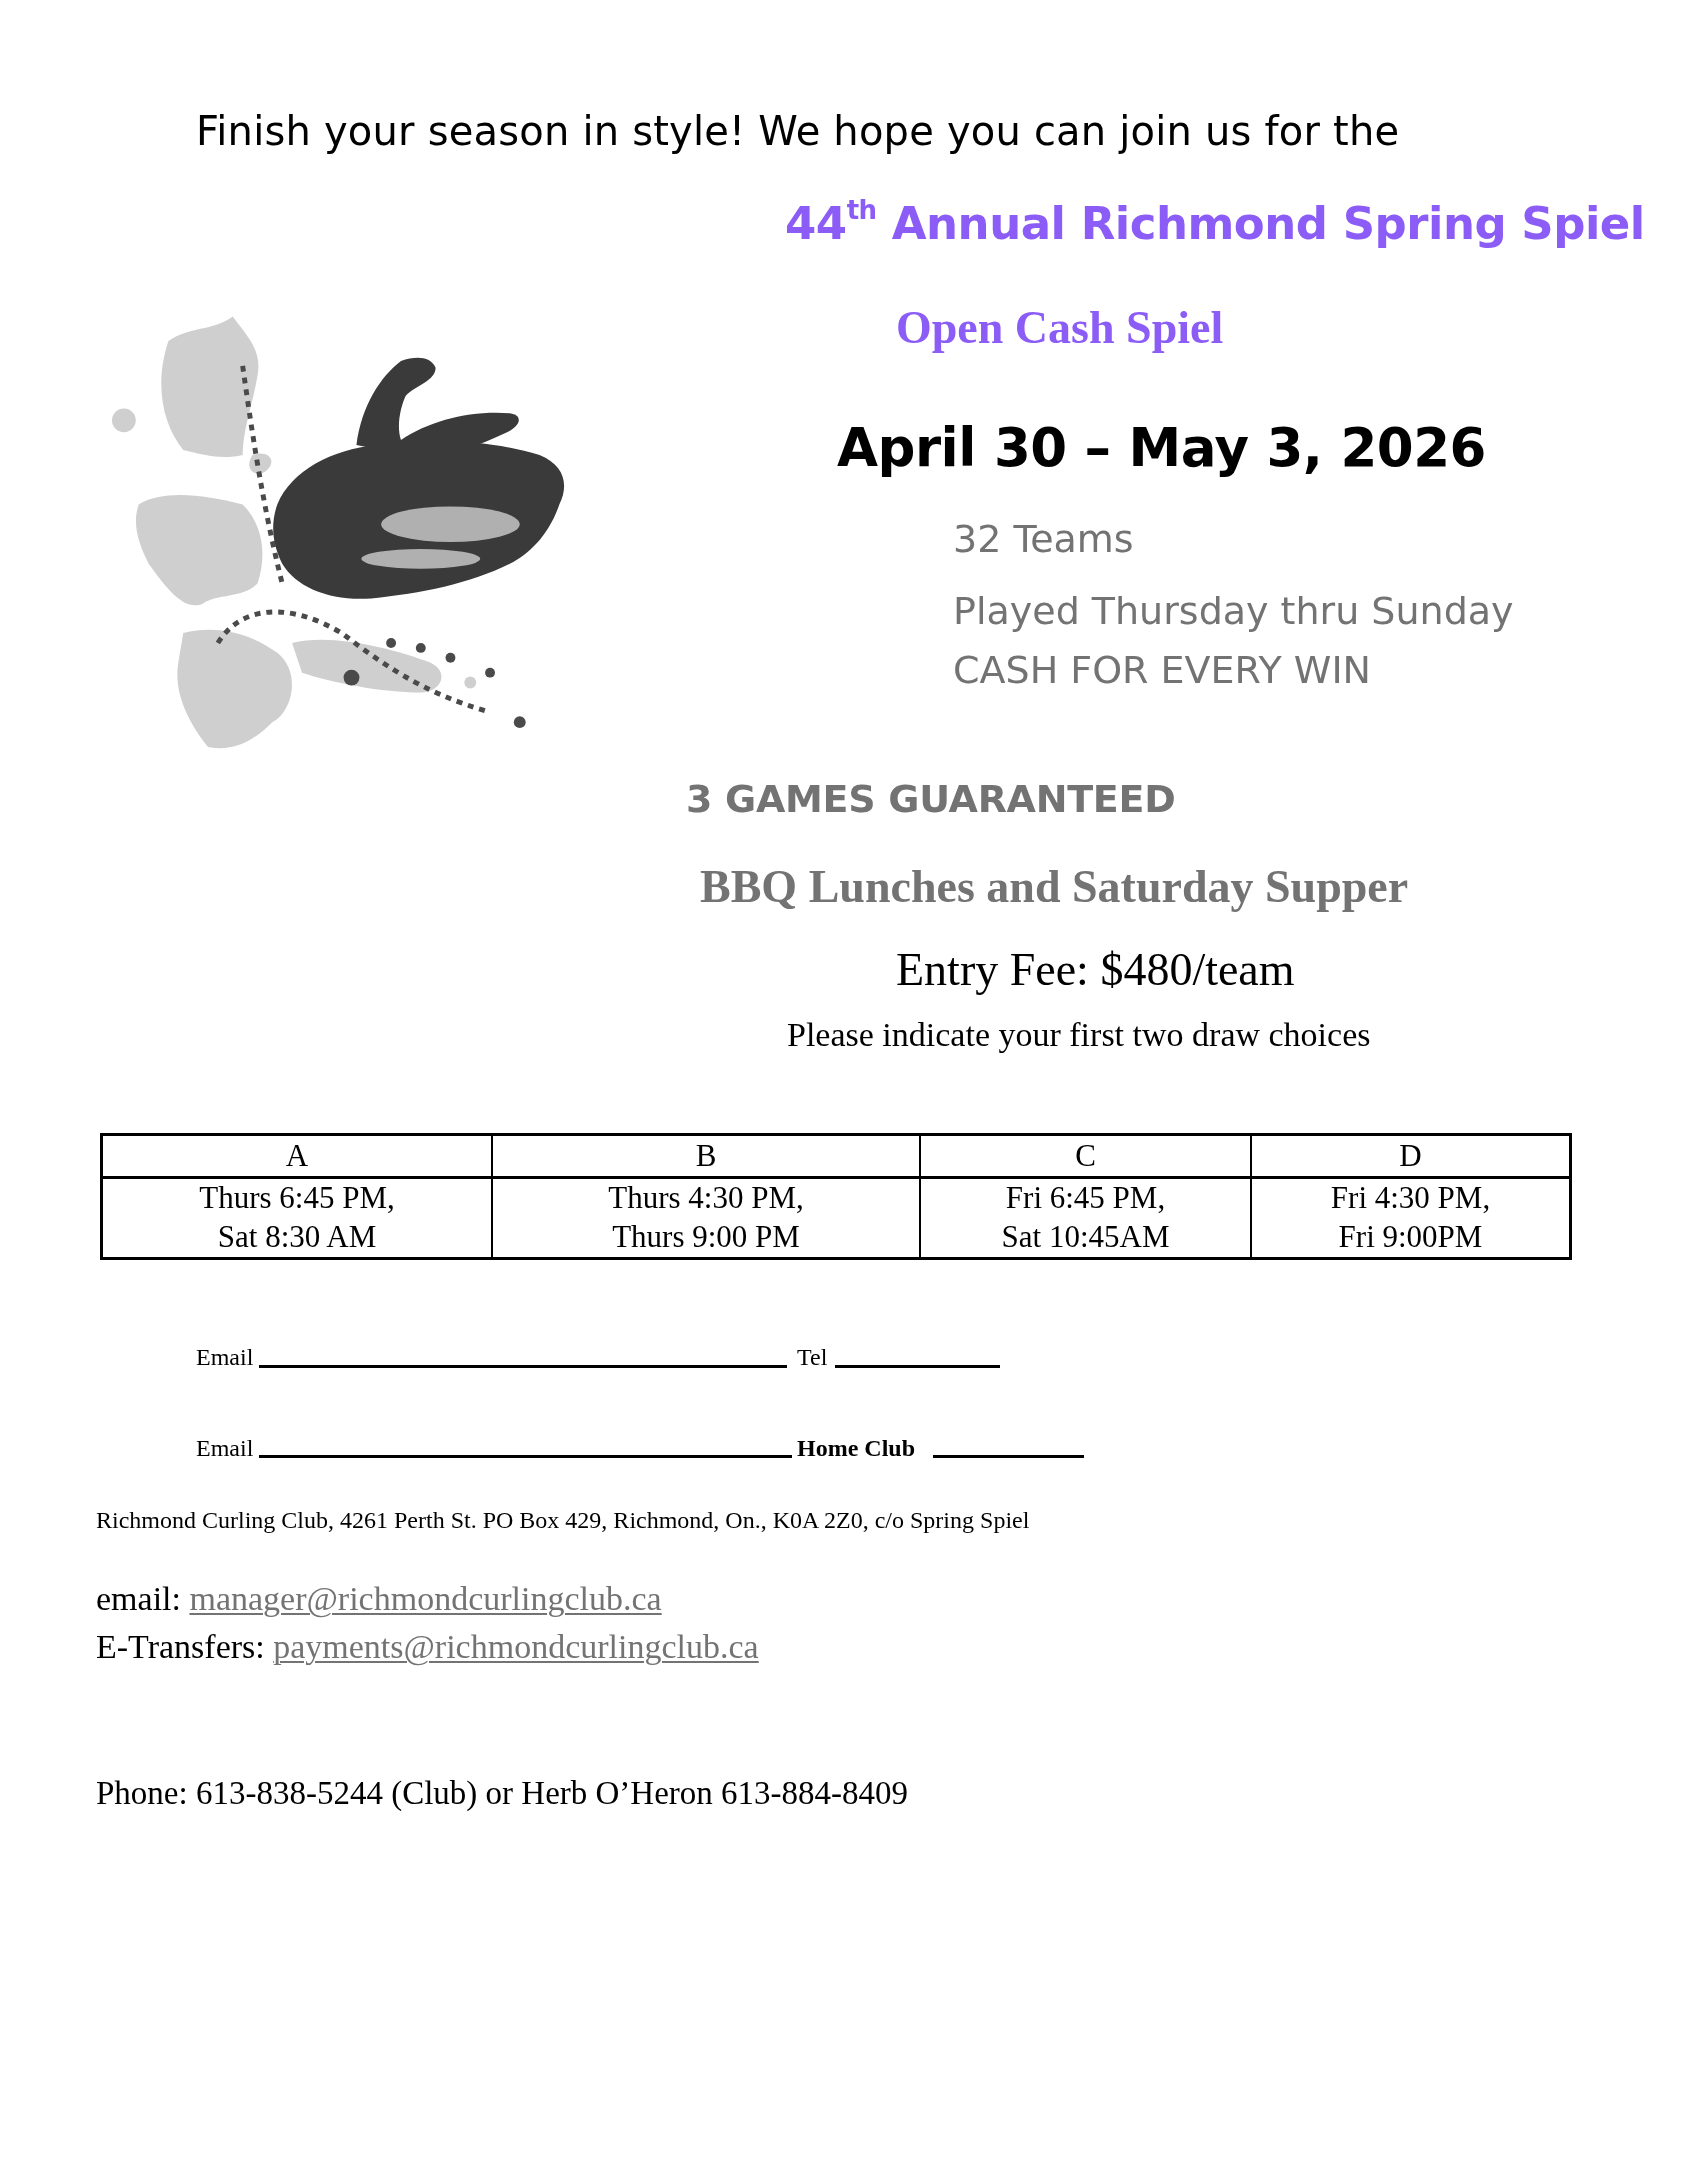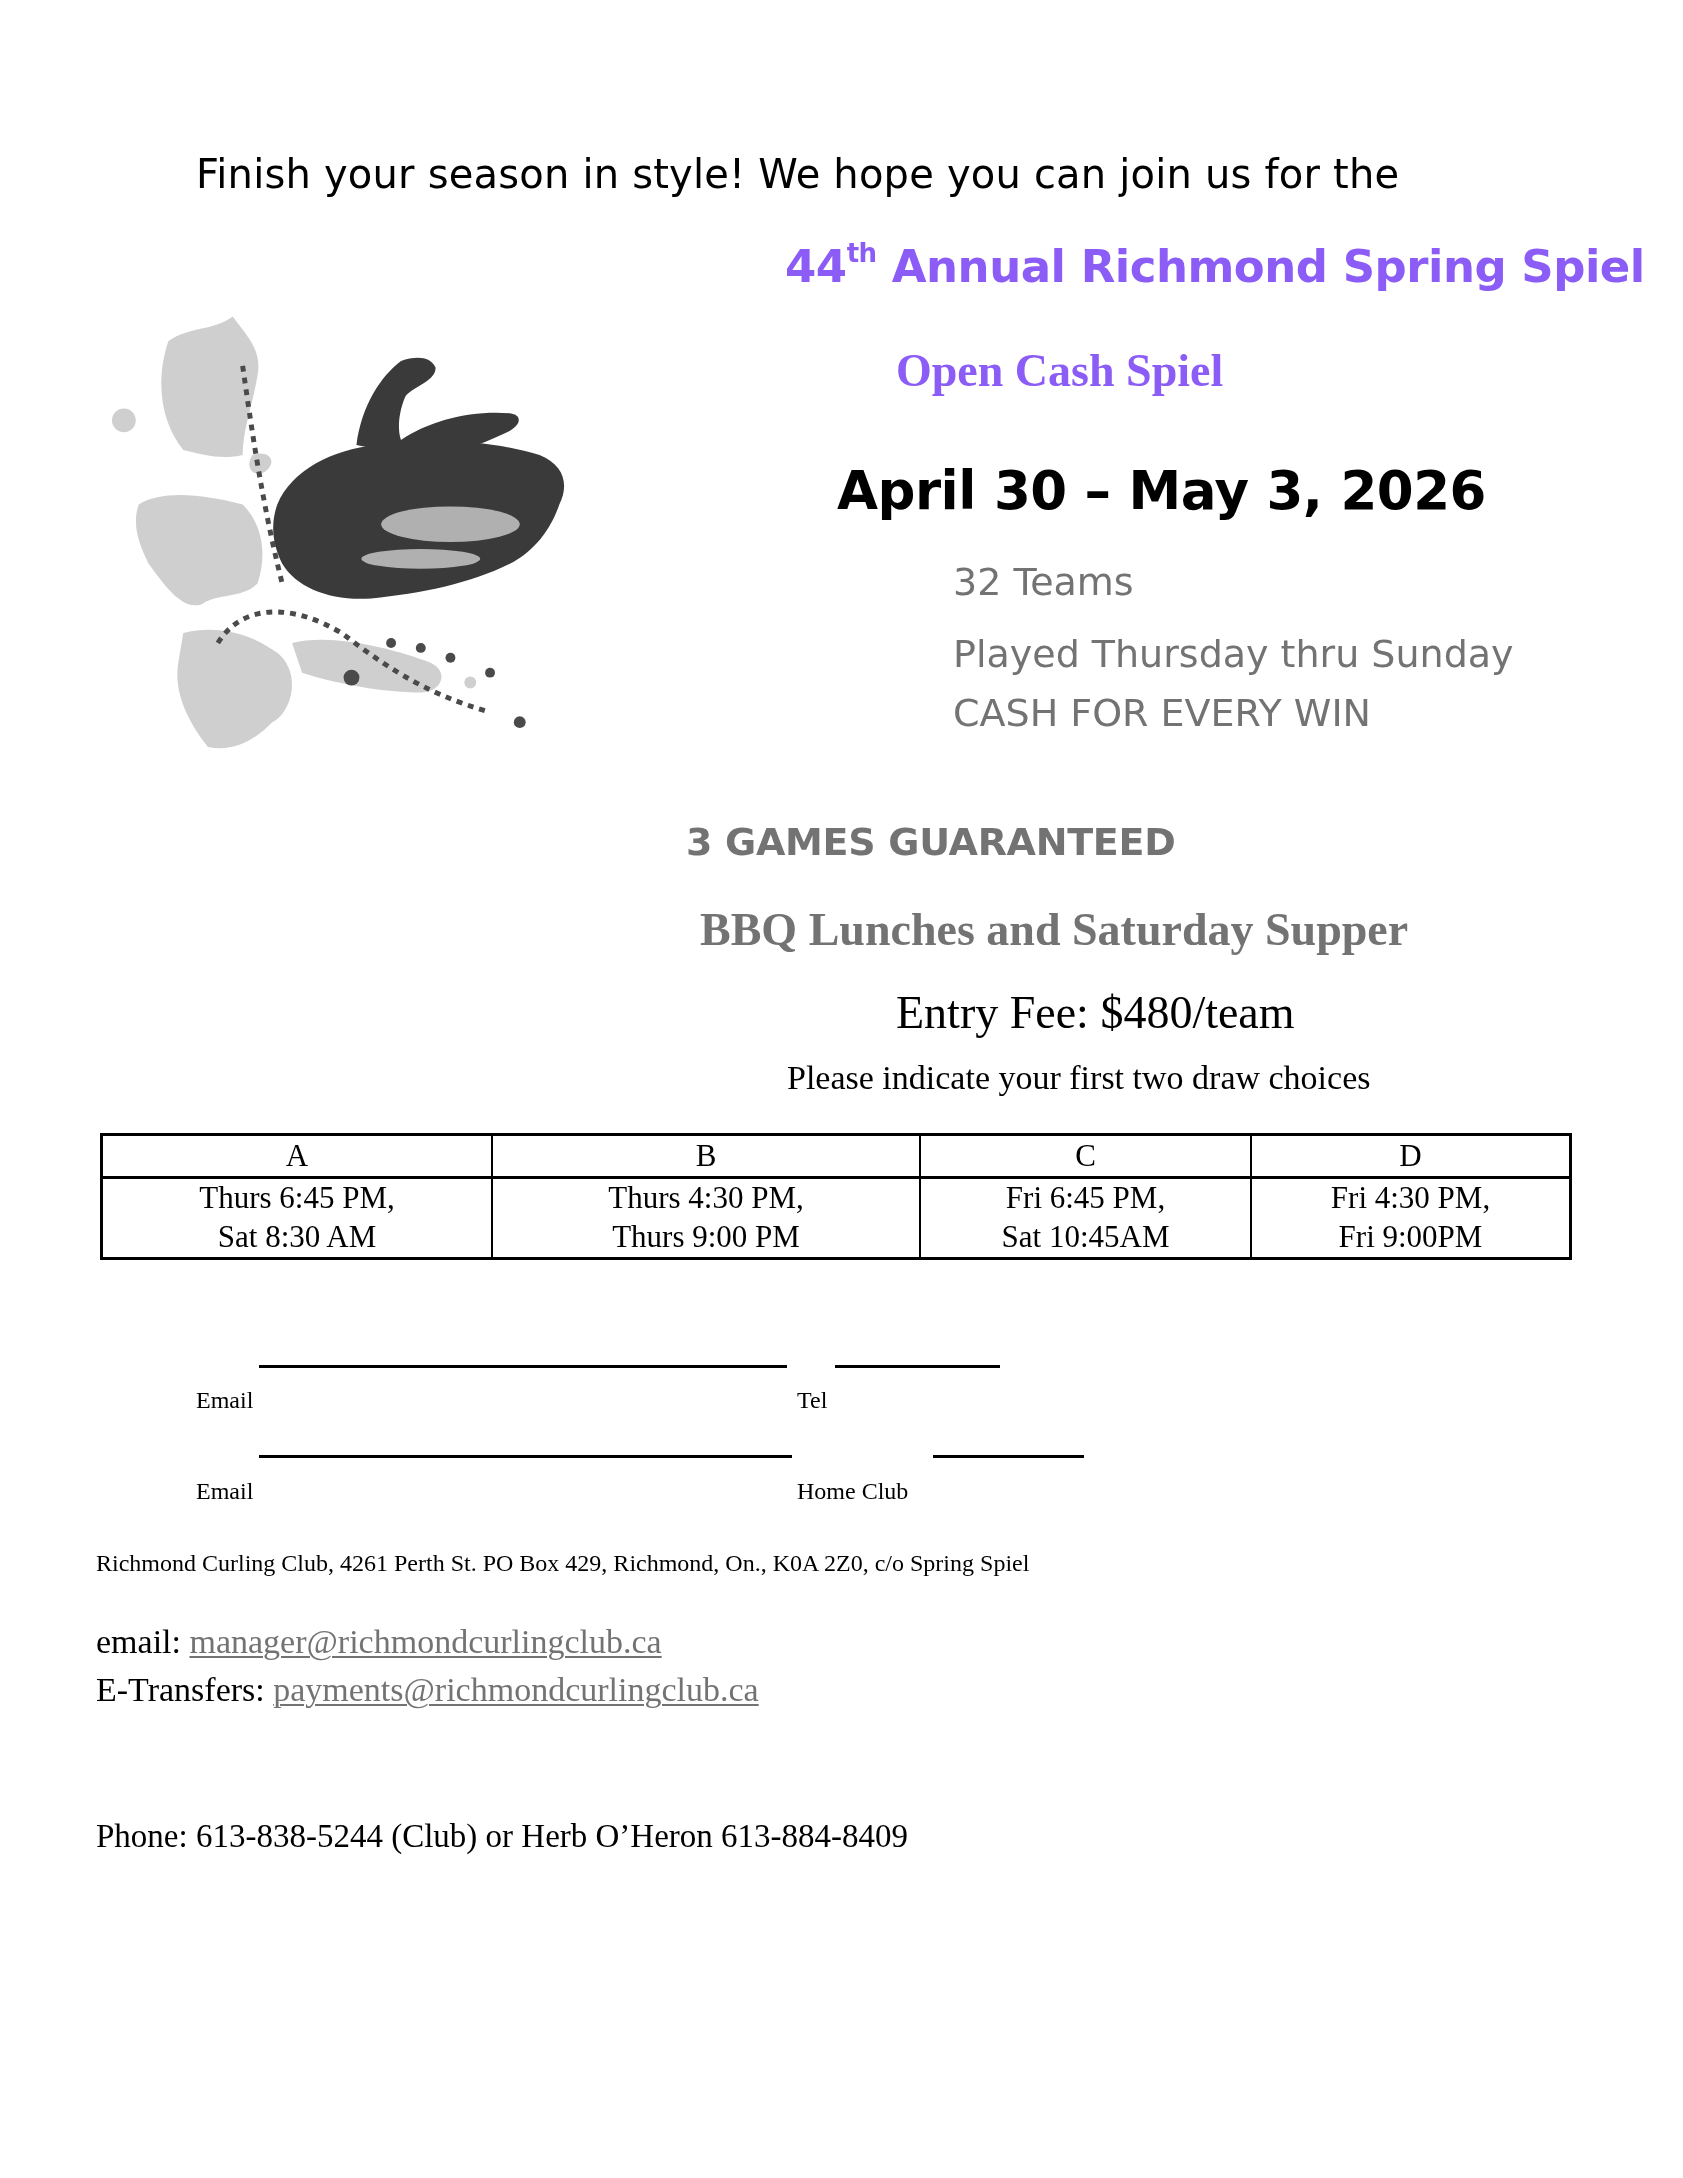--- a/index.html
+++ b/index.html
@@ -1,17 +1,17 @@
 <!DOCTYPE html>
 <html><head>
 <meta charset="utf-8">
 <style>
   html, body { margin:0; padding:0; background:#ffffff; }
   body { width:1683px; height:2178px; position:relative; overflow:hidden; color:#000; }
-  .abs { position:absolute; white-space:nowrap; line-height:1;margin-top:43px; }
+  .abs { position:absolute; white-space:nowrap; line-height:1; }
   .sans { font-family:"DejaVu Sans", "Liberation Sans", sans-serif; }
   .serif { font-family:"Liberation Serif", "DejaVu Serif", serif; }
   .navy { color:#8b5cf6; }
   .red { color:#737373; }
   .link { color:#737373; text-decoration:underline; text-decoration-thickness:2px; text-underline-offset:3px; }
 
   #intro { left:196px; top:111px; font-size:40px; letter-spacing:0.2px; }
   #title { left:785px; top:201px; font-size:45px; font-weight:bold; letter-spacing:-0.5px; }
   #title sup { font-size:26px; vertical-align:top; position:relative; top:-4px; }
   #subtitle { left:896px; top:305px; font-size:46px; font-weight:bold; }
@@ -123,21 +123,21 @@
   </tbody>
 </table>
 
 <div class="abs serif form-label" style="left:196px; top:1345px;">Email</div>
 <div class="form-line" style="left:259px; top:1365px; width:528px;"></div>
 <div class="abs serif form-label" style="left:797px; top:1345px;">Tel</div>
 <div class="form-line" style="left:835px; top:1365px; width:165px;"></div>
 
 <div class="abs serif form-label" style="left:196px; top:1436px;">Email</div>
 <div class="form-line" style="left:259px; top:1455px; width:533px;"></div>
-<div class="abs serif form-label" style="left:797px; top:1436px;">Home Club</div>
+<div class="abs serif form-label" style="left:797px; top:1436px;font-weight:bold;">Home Club</div>
 <div class="form-line" style="left:933px; top:1455px; width:151px;"></div>
 
 <div id="address" class="abs serif">Richmond Curling Club, 4261 Perth St. PO Box 429, Richmond, On., K0A 2Z0, c/o Spring Spiel</div>
 
 <div id="email-line" class="abs serif"><span>email: </span><span class="link">manager@richmondcurlingclub.ca</span></div>
 
 <div id="etransfer-line" class="abs serif"><span>E-Transfers: </span><span class="link">payments@richmondcurlingclub.ca</span></div>
 
 <div id="phone-line" class="abs serif">Phone: 613-838-5244 (Club) or Herb O’Heron 613-884-8409</div>
 

